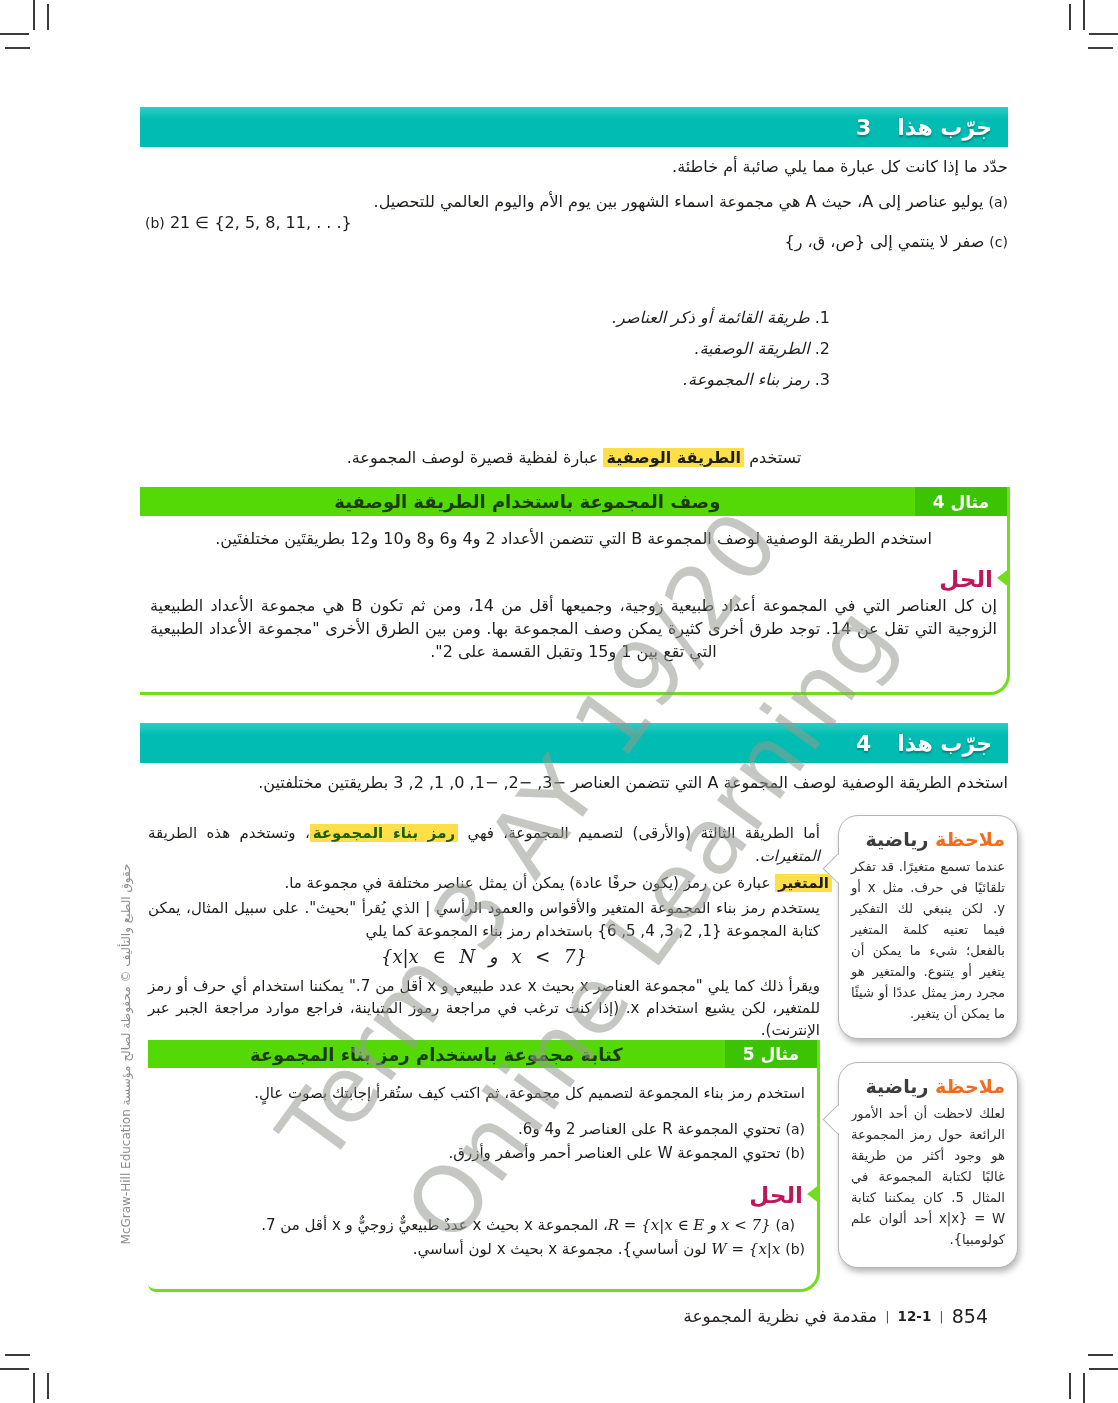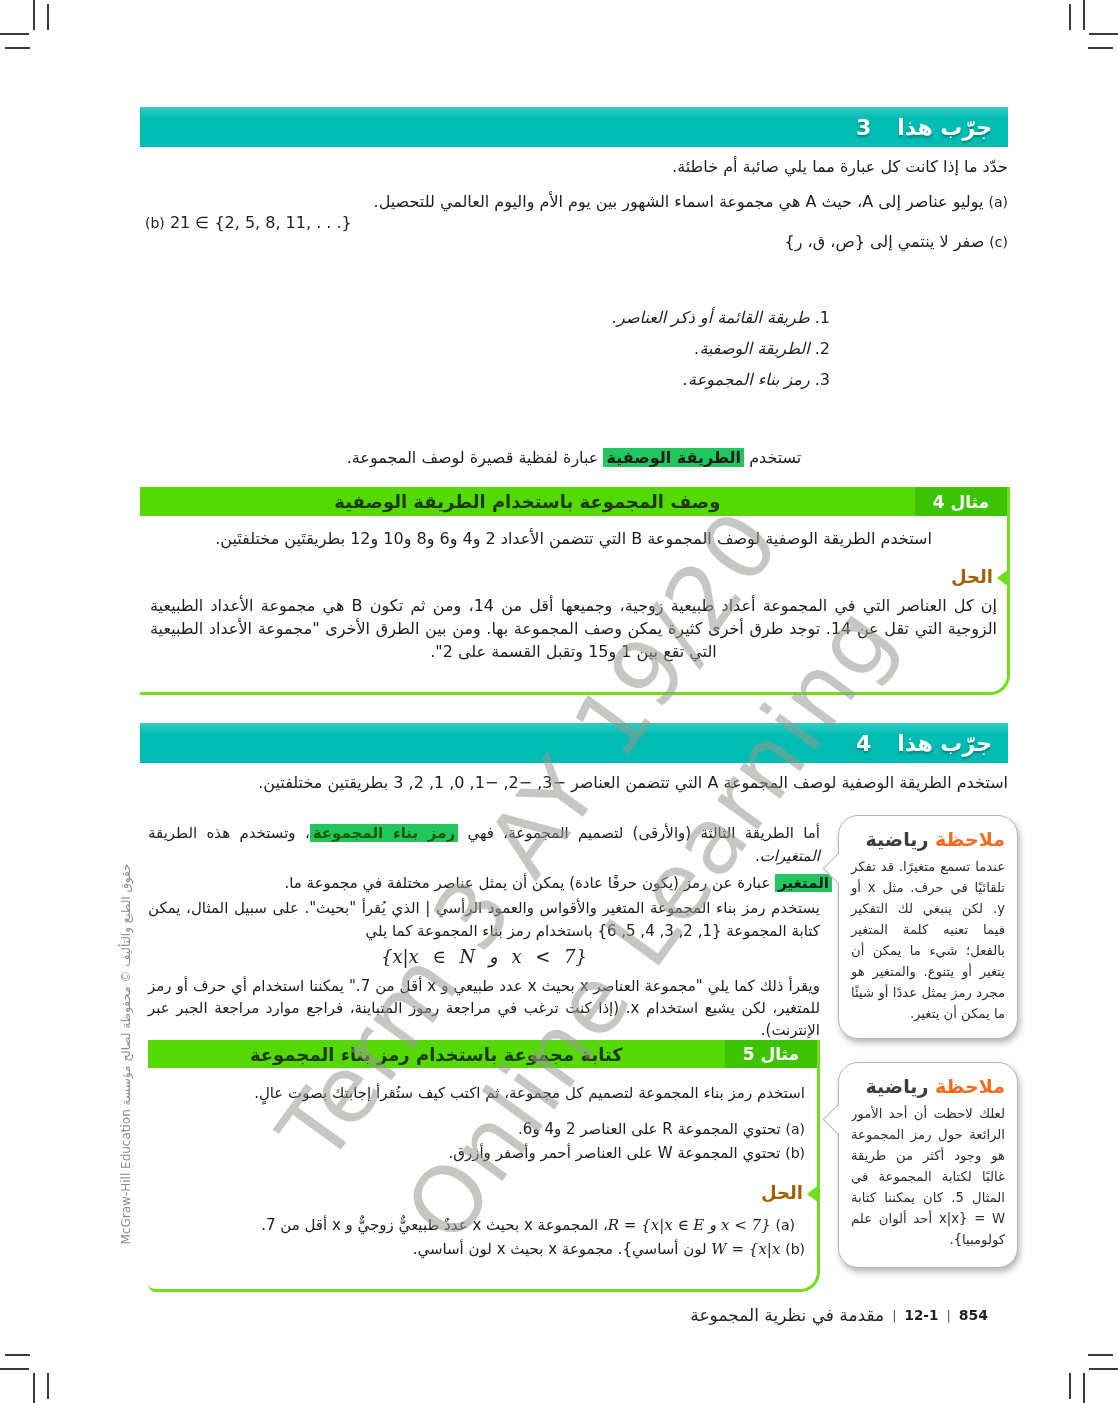--- a/index.html
+++ b/index.html
@@ -31,52 +31,52 @@
 
   
   .txt{position:absolute;font-size:16px;line-height:22px;}
   .right{text-align:right;}
   .center{text-align:center;}
   .just-center{text-align:justify;text-align-last:center;}
   .just-right{text-align:justify;}
   .it{font-style:italic;}
   .lbl{font-size:14px;}
 
-  .hl{background:#22c55e;font-weight:bold;padding:0 3px;}
+  .hl{background:#fde047;font-weight:bold;padding:0 3px;}
   .hl-green{color:#1e5c00;}
 
   
   .ex-box{position:absolute;box-sizing:border-box;border-right:3px solid #72dd1c;
       border-bottom:3px solid #72dd1c;border-radius:0 0 20px 0;background:transparent;}
   .ex-head{height:29px;display:flex;direction:rtl;align-items:center;background:#55d906;}
   .ex-label{background:#3cc303;color:#fff;font-weight:bold;font-size:17px;height:100%;
       display:flex;align-items:center;padding:0 18px;white-space:nowrap;}
   .ex-title{flex:1;text-align:center;color:#1c3a10;font-weight:bold;font-size:18px;}
   .sol-row{position:relative;direction:rtl;height:26px;}
-  .sol-label{position:absolute;right:14px;top:0;color:#a16207;font-weight:bold;font-size:18px;}
+  .sol-label{position:absolute;right:14px;top:0;color:#be185d;font-weight:bold;font-size:23px;}
   .sol-arrow{position:absolute;right:-3px;top:2px;width:0;height:0;
       border:10px solid transparent;border-left:0;border-right:13px solid #72dd1c;}
 
   
   .note{position:absolute;width:180px;background:#fff;border:1px solid #b5b5b5;border-radius:20px;
       box-shadow:2px 4px 6px rgba(0,0,0,0.28);padding:12px 12px 14px;box-sizing:border-box;
       direction:rtl;z-index:4;}
   .note-title{font-size:19px;font-weight:bold;margin-bottom:6px;}
   .note-title .accent{color:#f26c1e;}
   .note-title .rest{color:#3c3c3c;}
   .note-body{font-size:13.2px;line-height:21px;color:#2e2e2e;text-align:justify;}
   .note-tail{position:absolute;left:-12px;top:42px;width:20px;height:20px;background:#fff;
       border-left:1px solid #b5b5b5;border-bottom:1px solid #b5b5b5;transform:rotate(45deg);}
 
   .math{font-family:"DejaVu Serif",serif;font-style:italic;}
   .formula{font-size:18px;word-spacing:8px;}
 
   
   .footer{position:absolute;top:1305px;right:130px;direction:rtl;display:flex;align-items:center;color:#231f20;}
-  .footer .pg{font-weight:bold;font-size:14px;}
+  .footer .pg{font-weight:normal;font-size:19px;}
   .footer .sep{margin:0 8px;color:#555;font-size:13px;}
   .footer .code{font-weight:bold;font-size:13.5px;}
   .footer .ttl{font-size:17px;margin-left:28px;}
 </style>
 </head>
 <body>
 
 <div class="page">
 
   <div>

